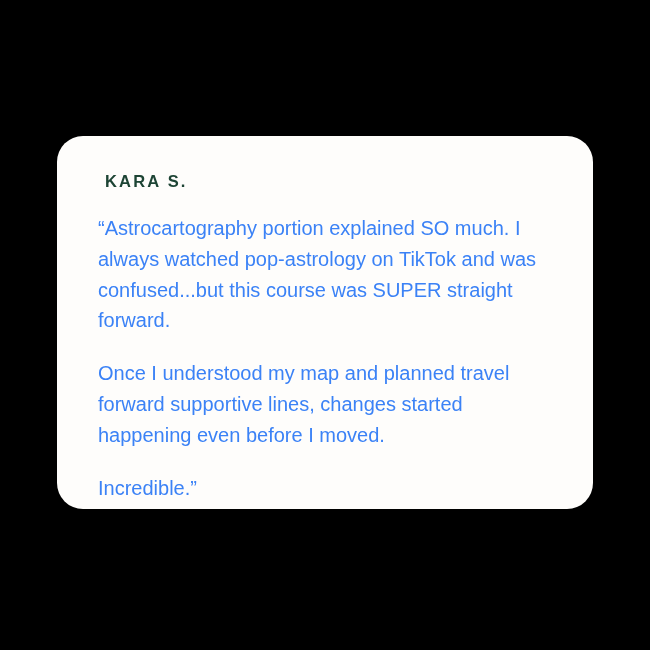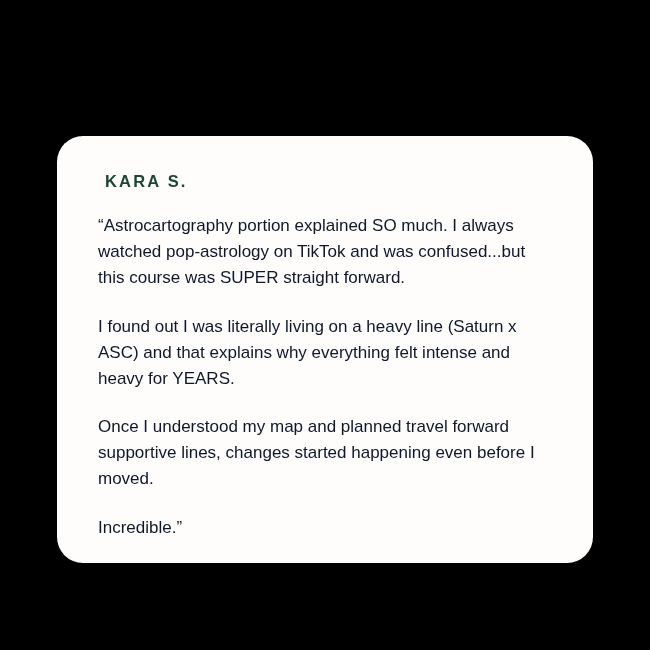--- a/index.html
+++ b/index.html
@@ -17,53 +17,52 @@
     position: relative;
     width: 650px;
     height: 650px;
     background: #000000;
   }
   .testimonial-card {
     position: absolute;
     left: 57px;
     top: 136px;
     width: 536px;
-    height: 427px;
+    height: 373px;
     background: #fefdfb;
     border-radius: 26px;
     box-sizing: border-box;
     padding: 36px 41px 30px 41px;
   }
   .card-author {
     font-size: 16.5px;
     font-weight: bold;
     letter-spacing: 2.2px;
     color: #1d4434;
     margin: 0 0 22px 7px;
     font-family: "Liberation Sans", sans-serif;
   }
   .quote-body {
-    color: #0f172a;
-    font-size: 17px;
+    color: #3b82f6;
+    font-size: 20px;
     line-height: 1.54;
     font-family: "Liberation Sans", sans-serif;
   }
   .quote-body p {
     margin: 0 0 22px 0;
   }
   .quote-body p:last-child {
     margin-bottom: 0;
   }
 </style>
 </head>
 <body>
 
 <div class="stage">
   <div class="testimonial-card">
     <div class="card-author">KARA S.</div>
     <div class="quote-body">
       <p>“Astrocartography portion explained SO much. I always watched pop-astrology on TikTok and was confused...but this course was SUPER straight forward.</p>
-      <p>I found out I was literally living on a heavy line (Saturn x ASC) and that explains why everything felt intense and heavy for YEARS.</p>
       <p>Once I understood my map and planned travel forward supportive lines, changes started happening even before I moved.</p>
       <p>Incredible.”</p>
     </div>
   </div>
 </div>
 
 </body></html>

